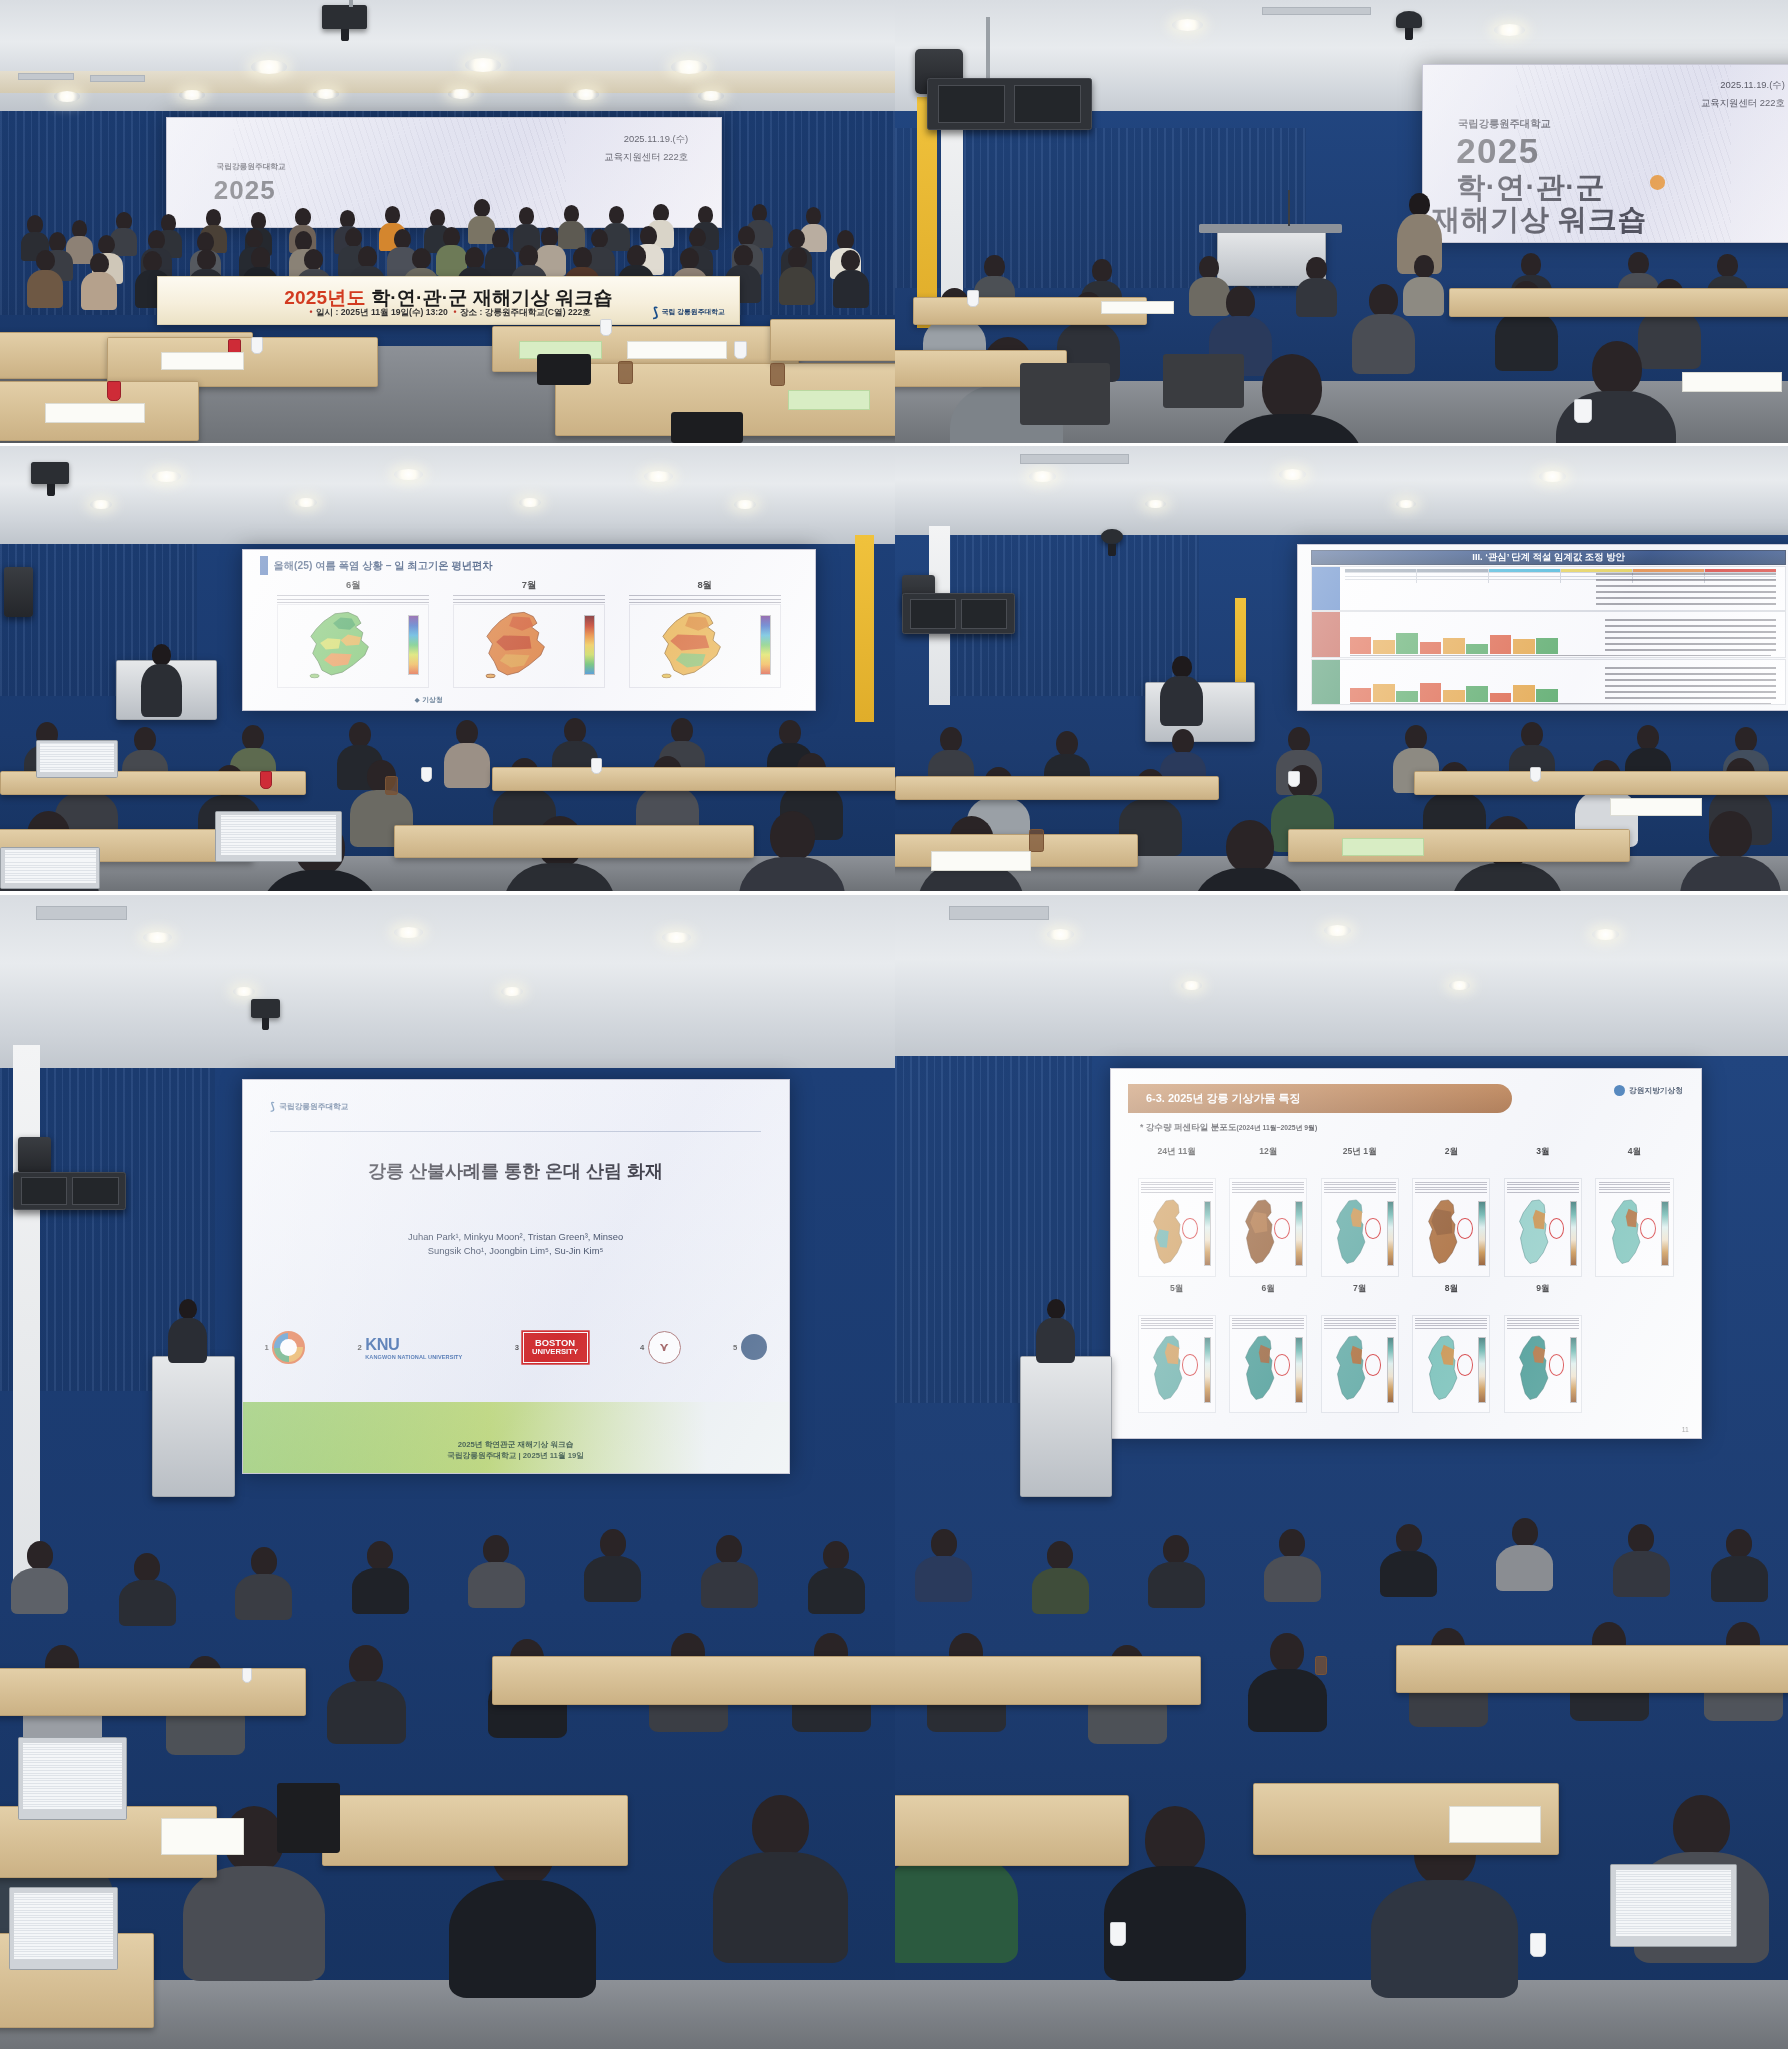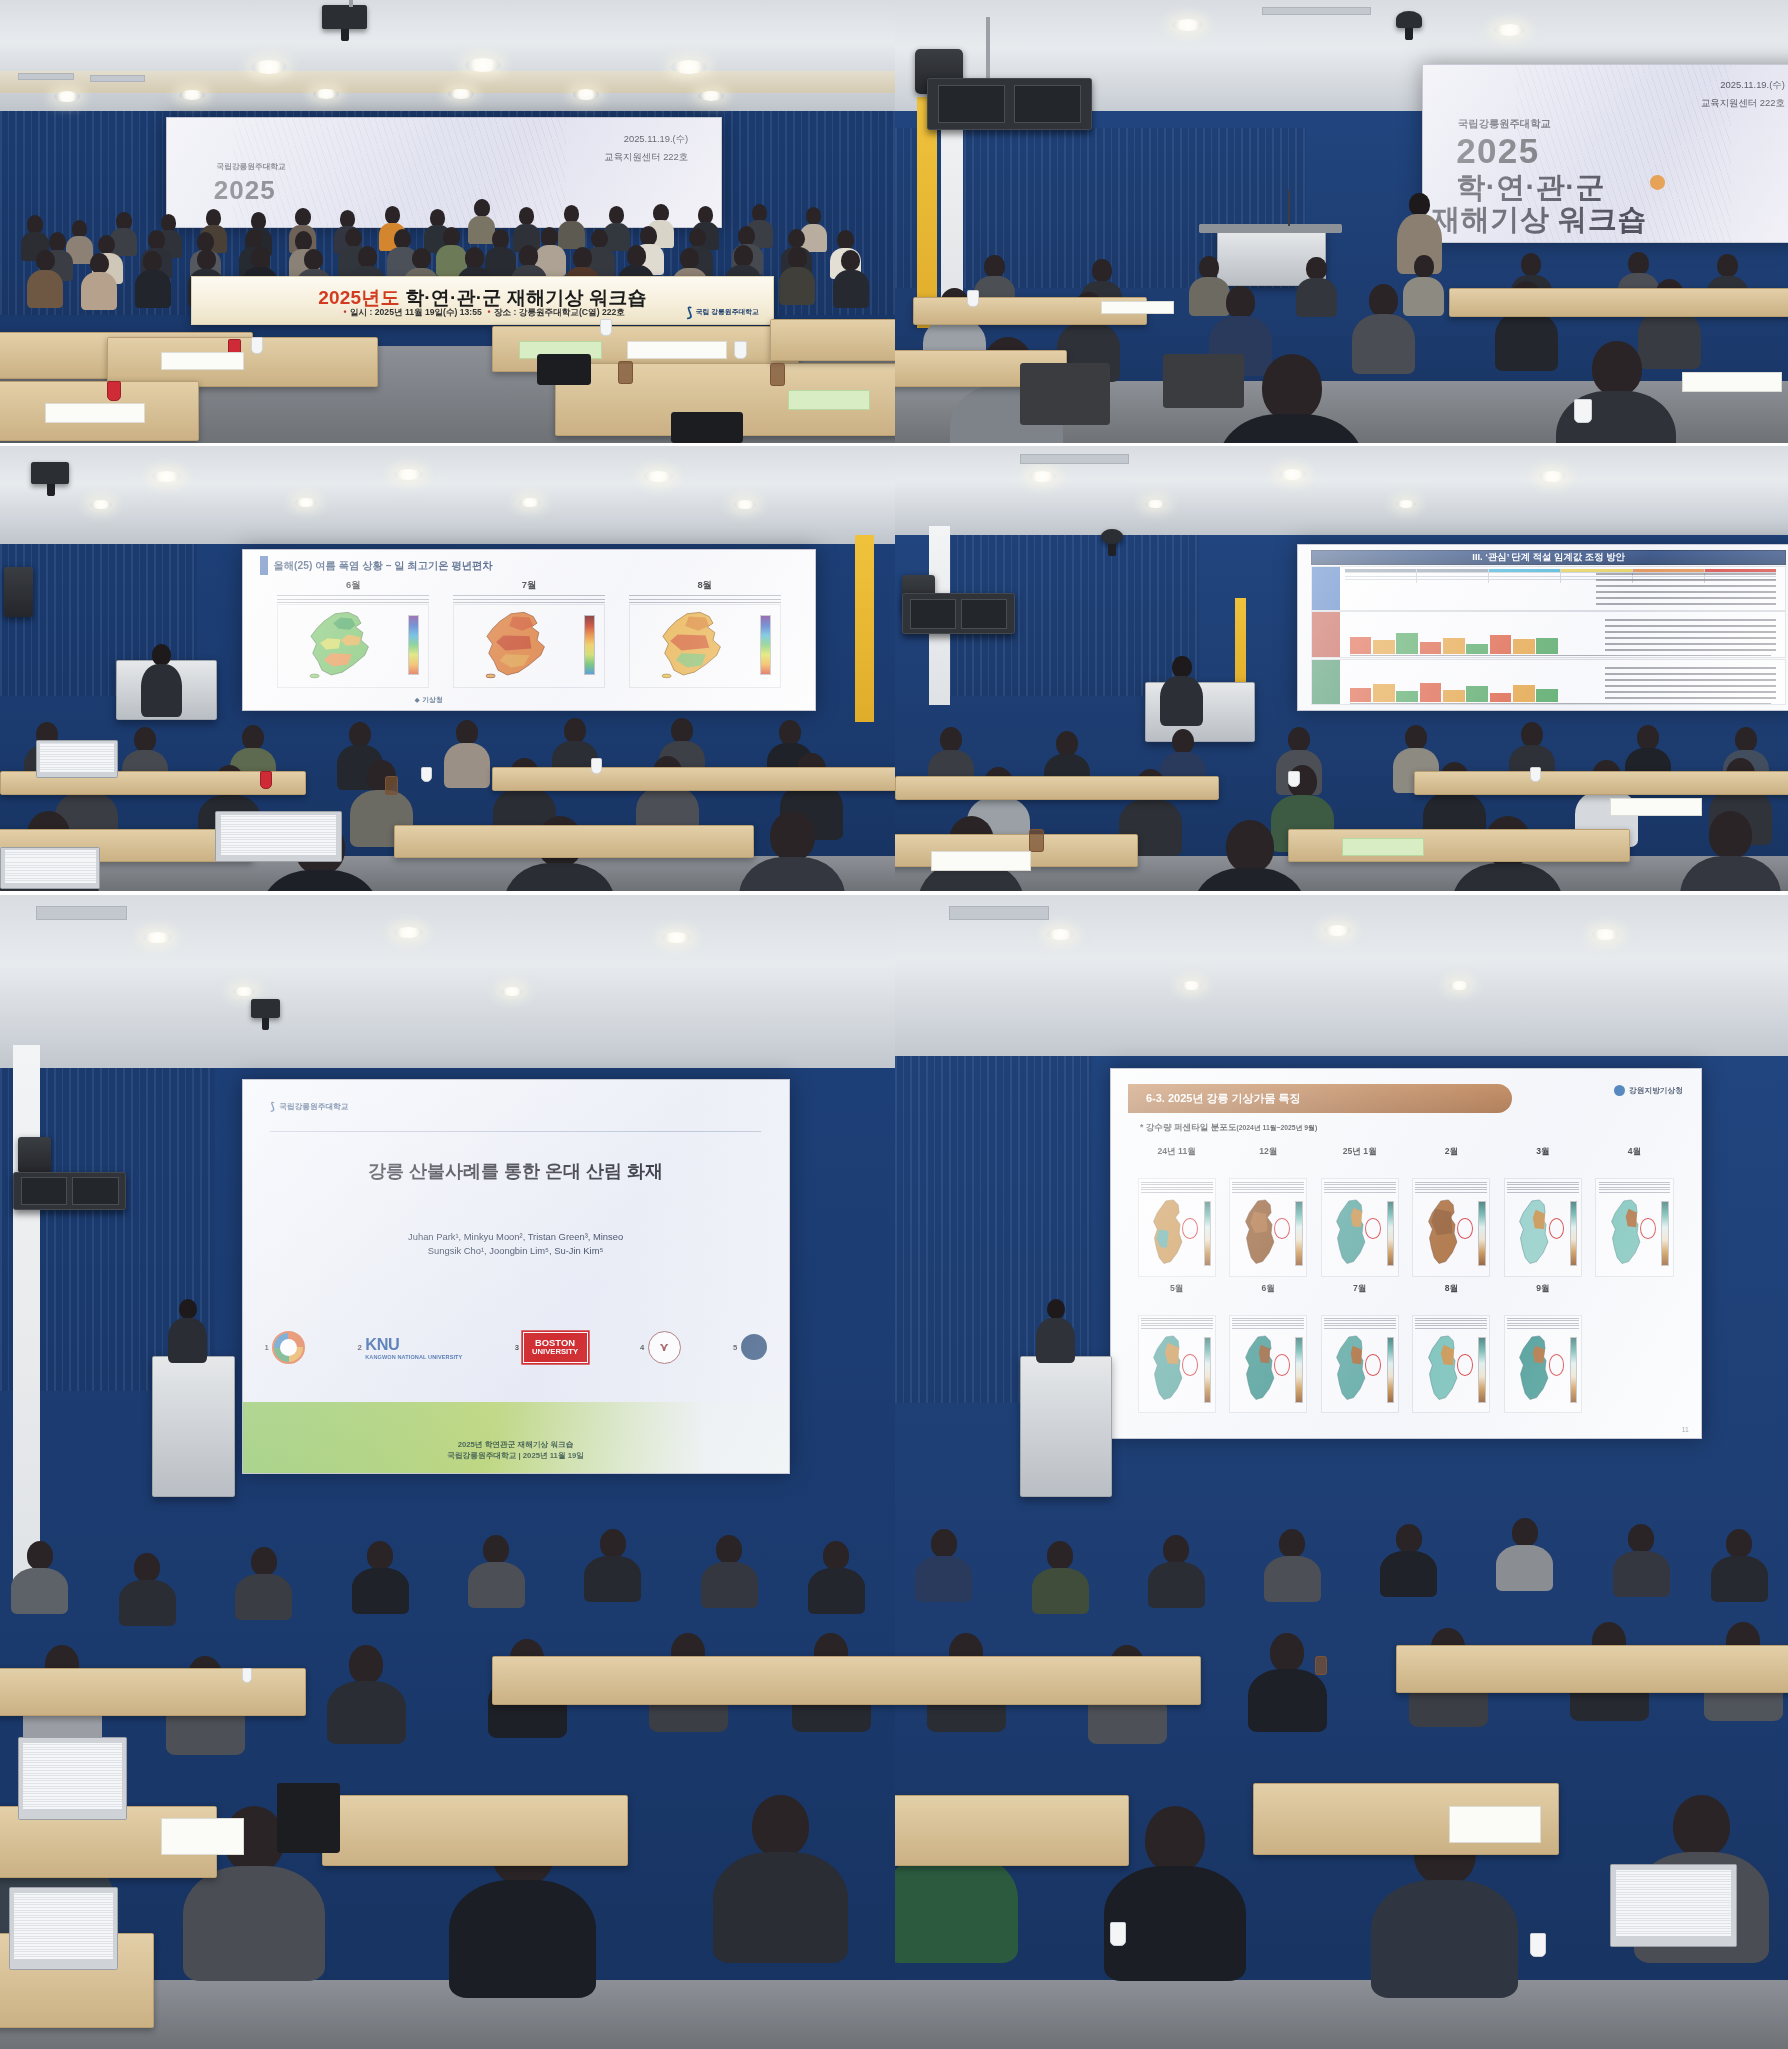--- a/index.html
+++ b/index.html
@@ -452,27 +452,27 @@
       <div class="person" style="left:88%;top:55.8%;">
           <span class="head" style="left:0;top:0;width:19px;height:21.4px;"></span>
           <span class="body" style="left:-8.6px;top:19.7px;width:36px;height:38px;background:#413f3a;"></span>
         </div>
       <div class="person" style="left:94%;top:56.4%;">
           <span class="head" style="left:0;top:0;width:19px;height:21.4px;"></span>
           <span class="body" style="left:-8.6px;top:19.7px;width:36px;height:38px;background:#262930;"></span>
         </div>
     </div>
 
-    <div class="banner" style="left:17.5%;top:62.4%;width:65%;height:10.6%;margin-left:34px;">
+    <div class="banner" style="left:17.5%;top:62.4%;width:65%;height:10.6%;">
       <div class="banner-title" style="font-size:19px;">
         <span class="yr">2025년도</span>
         <span>학·연·관·군 재해기상 워크숍</span>
       </div>
       <div class="banner-sub" style="font-size:8.6px;">
-        <span class="b">•</span><span>일시 : 2025년 11월 19일(수) 13:55</span>
+        <span class="b">•</span><span>일시 : 2025년 11월 19일(수) 13:20</span>
         <span class="b">•</span><span>장소 : 강릉원주대학교(C열) 222호</span>
       </div>
       <div class="banner-logo">
         <span class="glyph" style="font-size:13.7px;">⟆</span>
         <span class="txt" style="font-size:6.8px;">국립 강릉원주대학교</span>
       </div>
     </div>
 
     <div class="desk" style="left:-2%;top:75%;width:30%;height:10%;"></div>
     <div class="desk" style="left:12%;top:76%;width:30%;height:11%;"></div>

